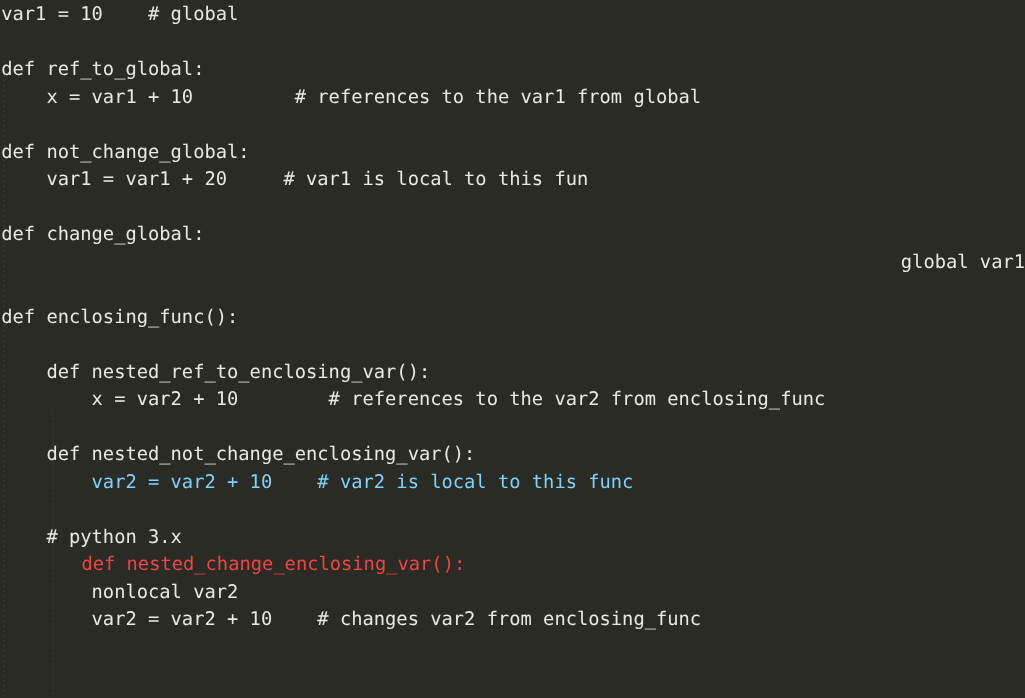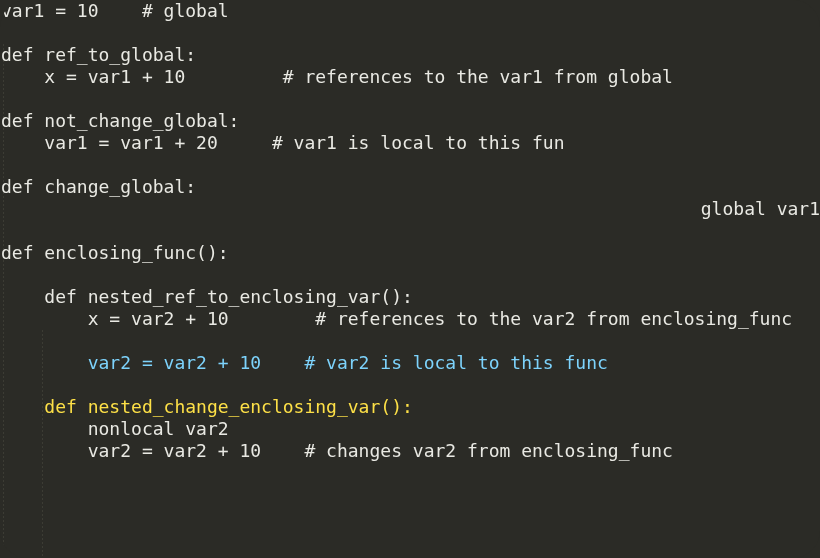--- a/index.html
+++ b/index.html
@@ -56,21 +56,21 @@
     letter-spacing: 0px;
   }
 
   .code-line.blank {
     color: transparent;
   }
 </style>
 </head>
 <body>
 
-<div id="editor" style="background: rgb(43, 43, 38); font-size: 18px; line-height: 22px; border-radius: 27px;">
+<div id="editor" style="background: rgb(43, 43, 38); font-size: 15px; line-height: 22px;">
 
   <div id="indent-guide-layer">
       <div class="indent-guide" style="left: 3px; top: 44px; height: 514px;"></div>
       <div class="indent-guide" style="left: 42px; top: 330px; height: 228px;"></div>
     </div>
 
   <div id="code-layer">
       <div class="code-line" style="height: 22px; line-height: 22px; color: rgb(233, 233, 227);">var1 = 10    # global</div>
       <div class="code-line blank" style="height: 22px; line-height: 22px; color: rgb(233, 233, 227);"></div>
       <div class="code-line" style="height: 22px; line-height: 22px; color: rgb(233, 233, 227);">def ref_to_global:</div>
@@ -80,20 +80,22 @@
       <div class="code-line" style="height: 22px; line-height: 22px; color: rgb(233, 233, 227);">    var1 = var1 + 20     # var1 is local to this fun</div>
       <div class="code-line blank" style="height: 22px; line-height: 22px; color: rgb(233, 233, 227);"></div>
       <div class="code-line" style="height: 22px; line-height: 22px; color: rgb(233, 233, 227);">def change_global:</div>
       <div class="code-line" style="height: 22px; line-height: 22px; color: rgb(233, 233, 227); text-align: right;">    global var1</div>
       <div class="code-line blank" style="height: 22px; line-height: 22px; color: rgb(233, 233, 227);"></div>
       <div class="code-line" style="height: 22px; line-height: 22px; color: rgb(233, 233, 227);">def enclosing_func():</div>
       <div class="code-line blank" style="height: 22px; line-height: 22px; color: rgb(233, 233, 227);"></div>
       <div class="code-line" style="height: 22px; line-height: 22px; color: rgb(233, 233, 227);">    def nested_ref_to_enclosing_var():</div>
       <div class="code-line" style="height: 22px; line-height: 22px; color: rgb(233, 233, 227);">        x = var2 + 10        # references to the var2 from enclosing_func</div>
       <div class="code-line blank" style="height: 22px; line-height: 22px; color: rgb(233, 233, 227);"></div>
+      <div class="code-line" style="height: 22px; line-height: 22px; color: rgb(233, 233, 227);">    def nested_not_change_enclosing_var():</div>
       <div class="code-line" style="height: 22px; line-height: 22px; color: #7dd3fc;">        var2 = var2 + 10    # var2 is local to this func</div>
       <div class="code-line blank" style="height: 22px; line-height: 22px; color: rgb(233, 233, 227);"></div>
-      <div class="code-line" style="height: 22px; line-height: 22px; color: #fde047;">    def nested_change_enclosing_var():</div>
+      <div class="code-line" style="height: 22px; line-height: 22px; color: rgb(233, 233, 227);">    # python 3.x</div>
+      <div class="code-line" style="height: 22px; line-height: 22px; color: #ef4444; margin-left: 28px;">    def nested_change_enclosing_var():</div>
       <div class="code-line" style="height: 22px; line-height: 22px; color: rgb(233, 233, 227);">        nonlocal var2</div>
       <div class="code-line" style="height: 22px; line-height: 22px; color: rgb(233, 233, 227);">        var2 = var2 + 10    # changes var2 from enclosing_func</div>
     </div>
 
 </div>
 
 </body></html>

